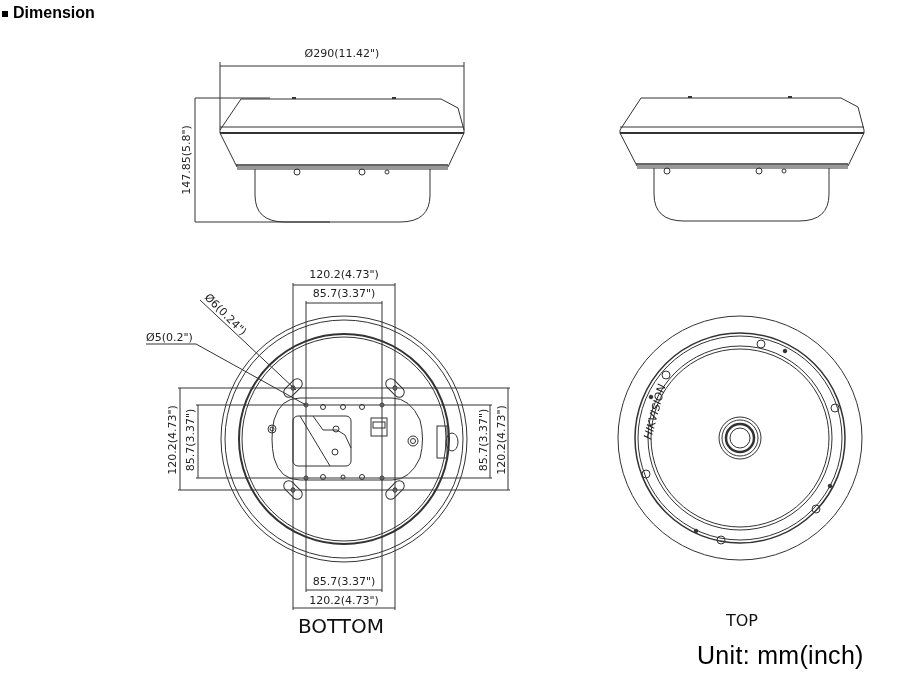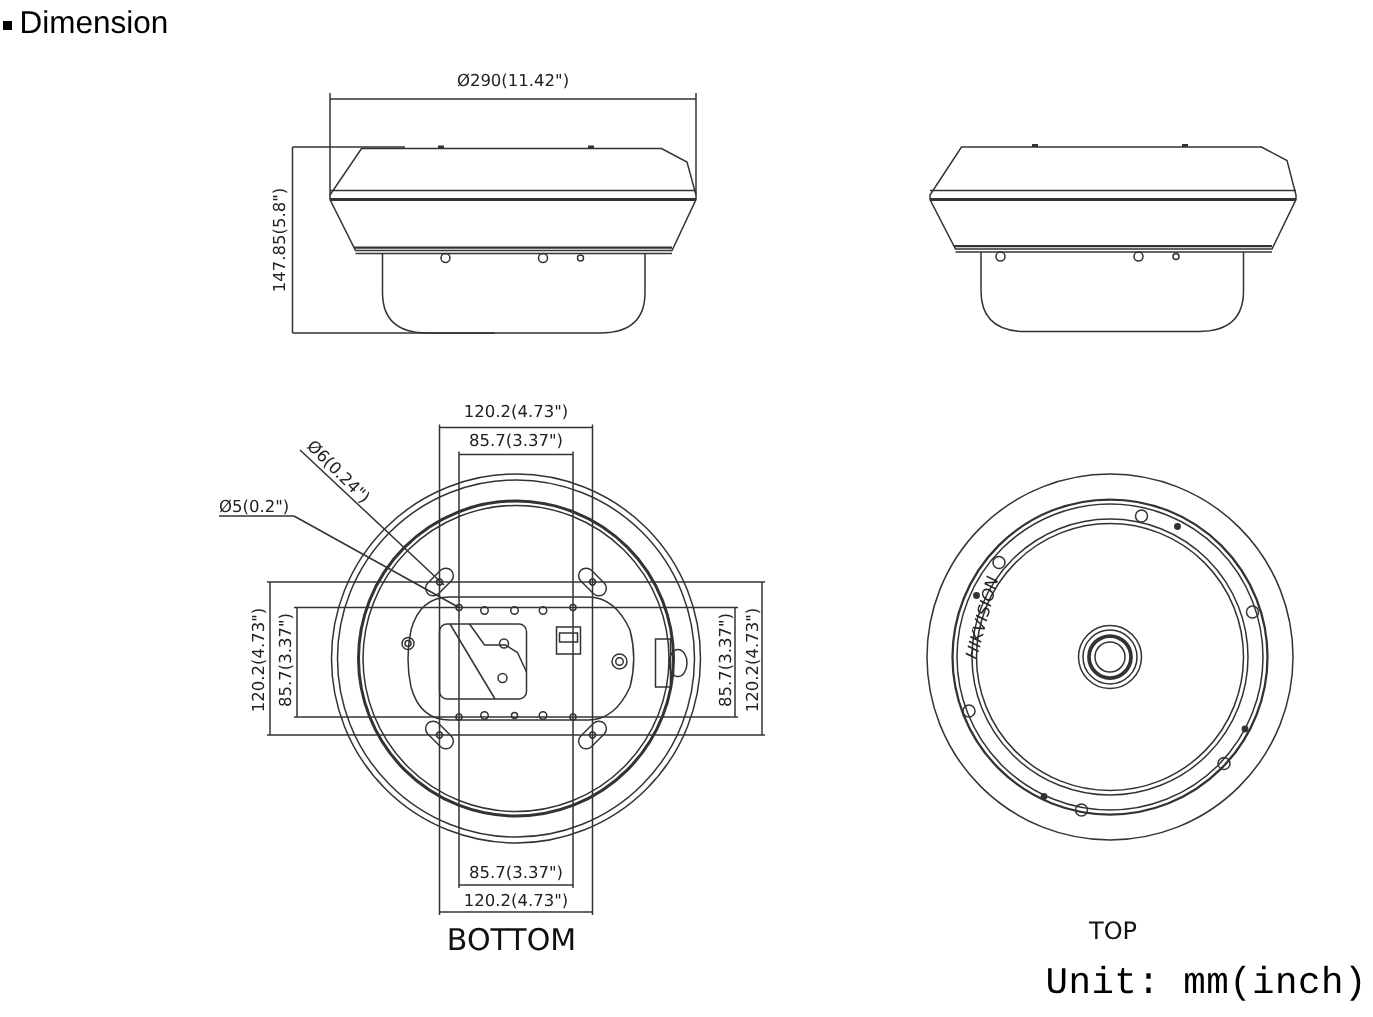--- a/index.html
+++ b/index.html
@@ -1,22 +1,22 @@
 <!DOCTYPE html>
 <html><head>
 <meta charset="utf-8">
 <style>
   html, body { margin: 0; padding: 0; background: #ffffff; }
   body { width: 915px; height: 678px; position: relative; overflow: hidden; font-family: "Liberation Sans", "DejaVu Sans", sans-serif; color: #000; }
-  .heading { position: absolute; left: 2px; top: 4px; font-size: 21px; font-weight: normal; display: flex; align-items: center; }
+  .heading { position: absolute; left: 2px; top: 4px; font-size: 16px; font-weight: bold; display: flex; align-items: center; }
   .heading .bullet { display: inline-block; width: 6px; height: 6px; background: #000; margin-right: 5px; margin-top: 2px; }
   svg.drawing { position: absolute; left: 0; top: 0; }
   .lbl { font-family: "DejaVu Sans", sans-serif; font-size: 11px; fill: #222; }
   .view-lbl { font-family: "DejaVu Sans", sans-serif; fill: #111; }
-  .unit { position: absolute; left: 697px; top: 641px; font-size: 25px; font-family: Liberation Mono, monospace; letter-spacing: 0.3px; }
+  .unit { position: absolute; left: 697px; top: 641px; font-size: 25px; font-family: Liberation Sans, sans-serif; letter-spacing: 0.3px; }
 </style>
 </head>
 <body>
 
 <div class="heading">
   <span class="bullet"></span>
   <span>Dimension</span>
 </div>
 
 <svg class="drawing" width="915" height="678" viewBox="0 0 915 678" xmlns="http://www.w3.org/2000/svg">

